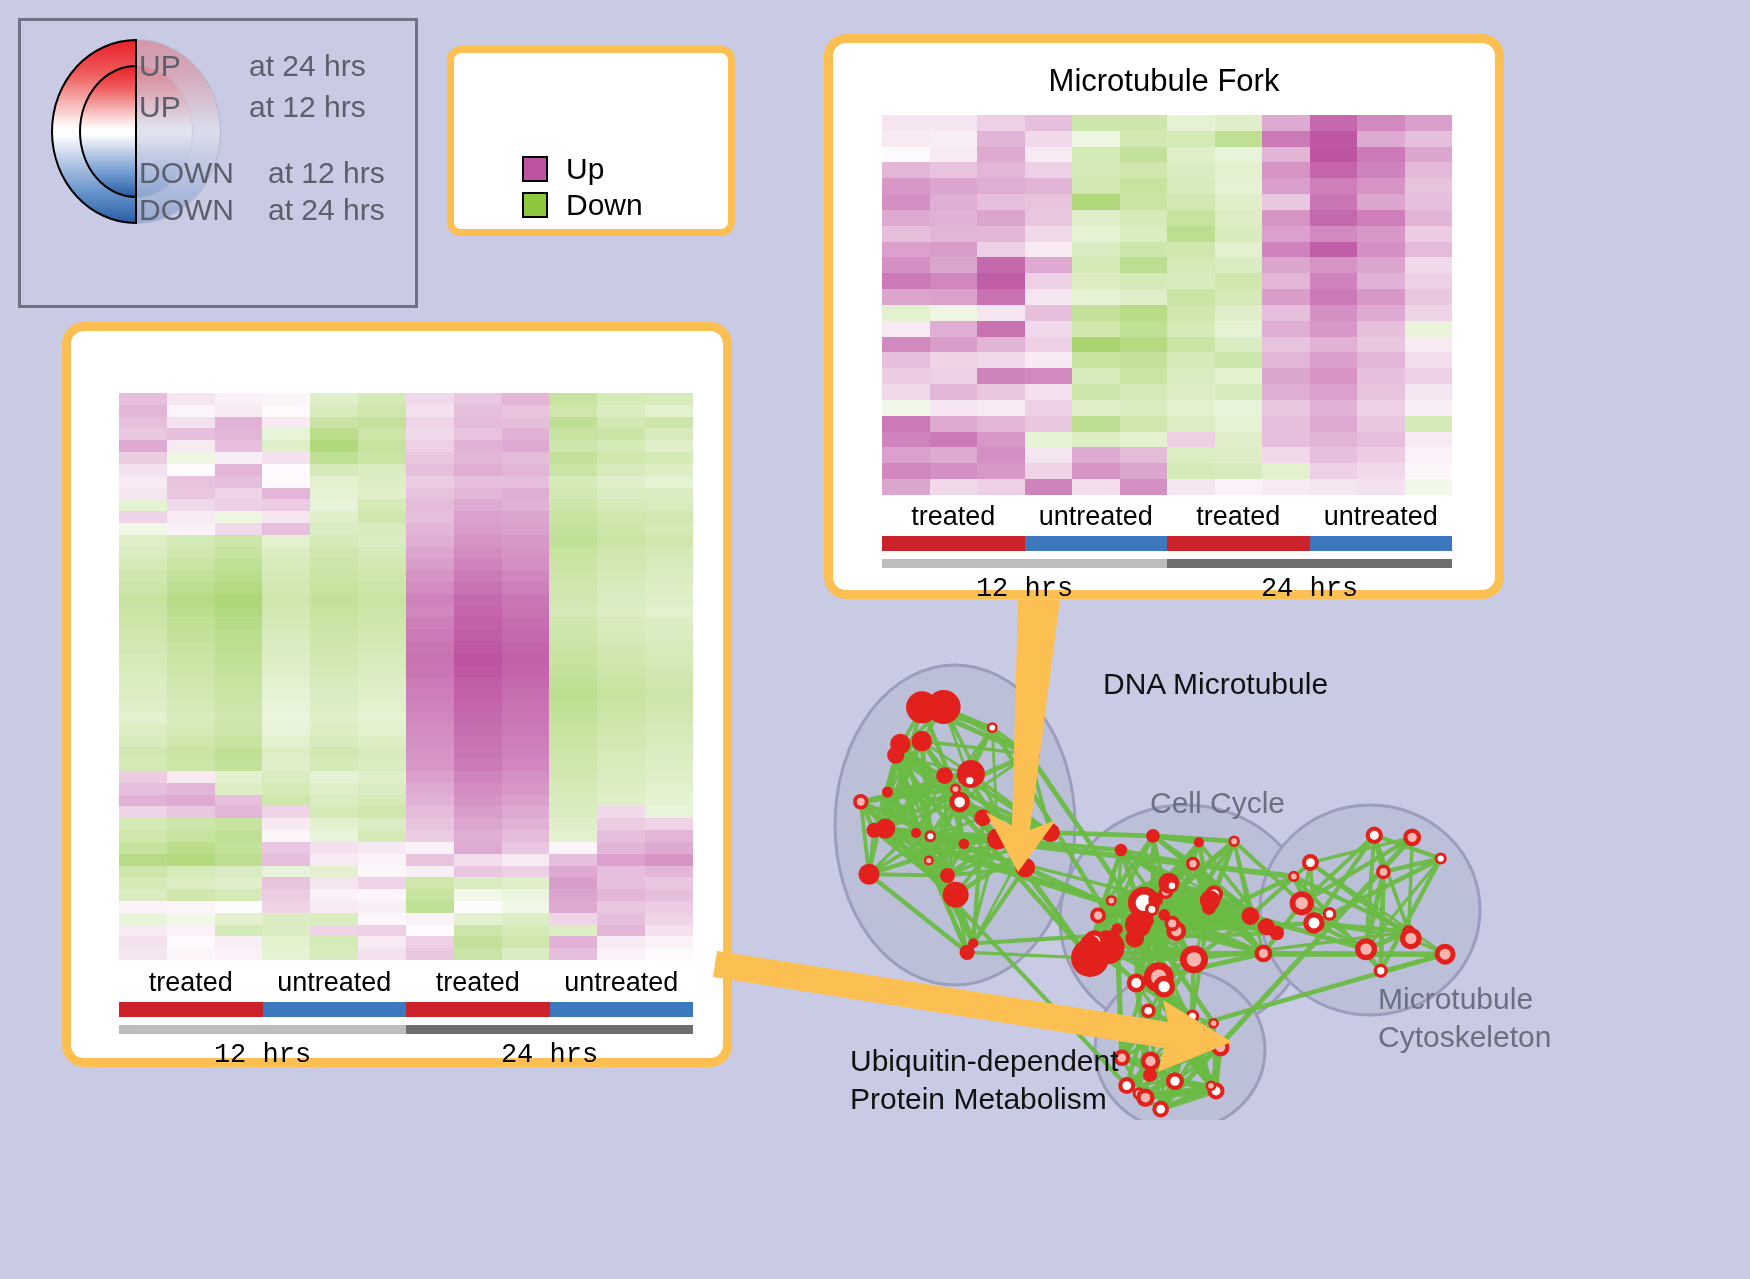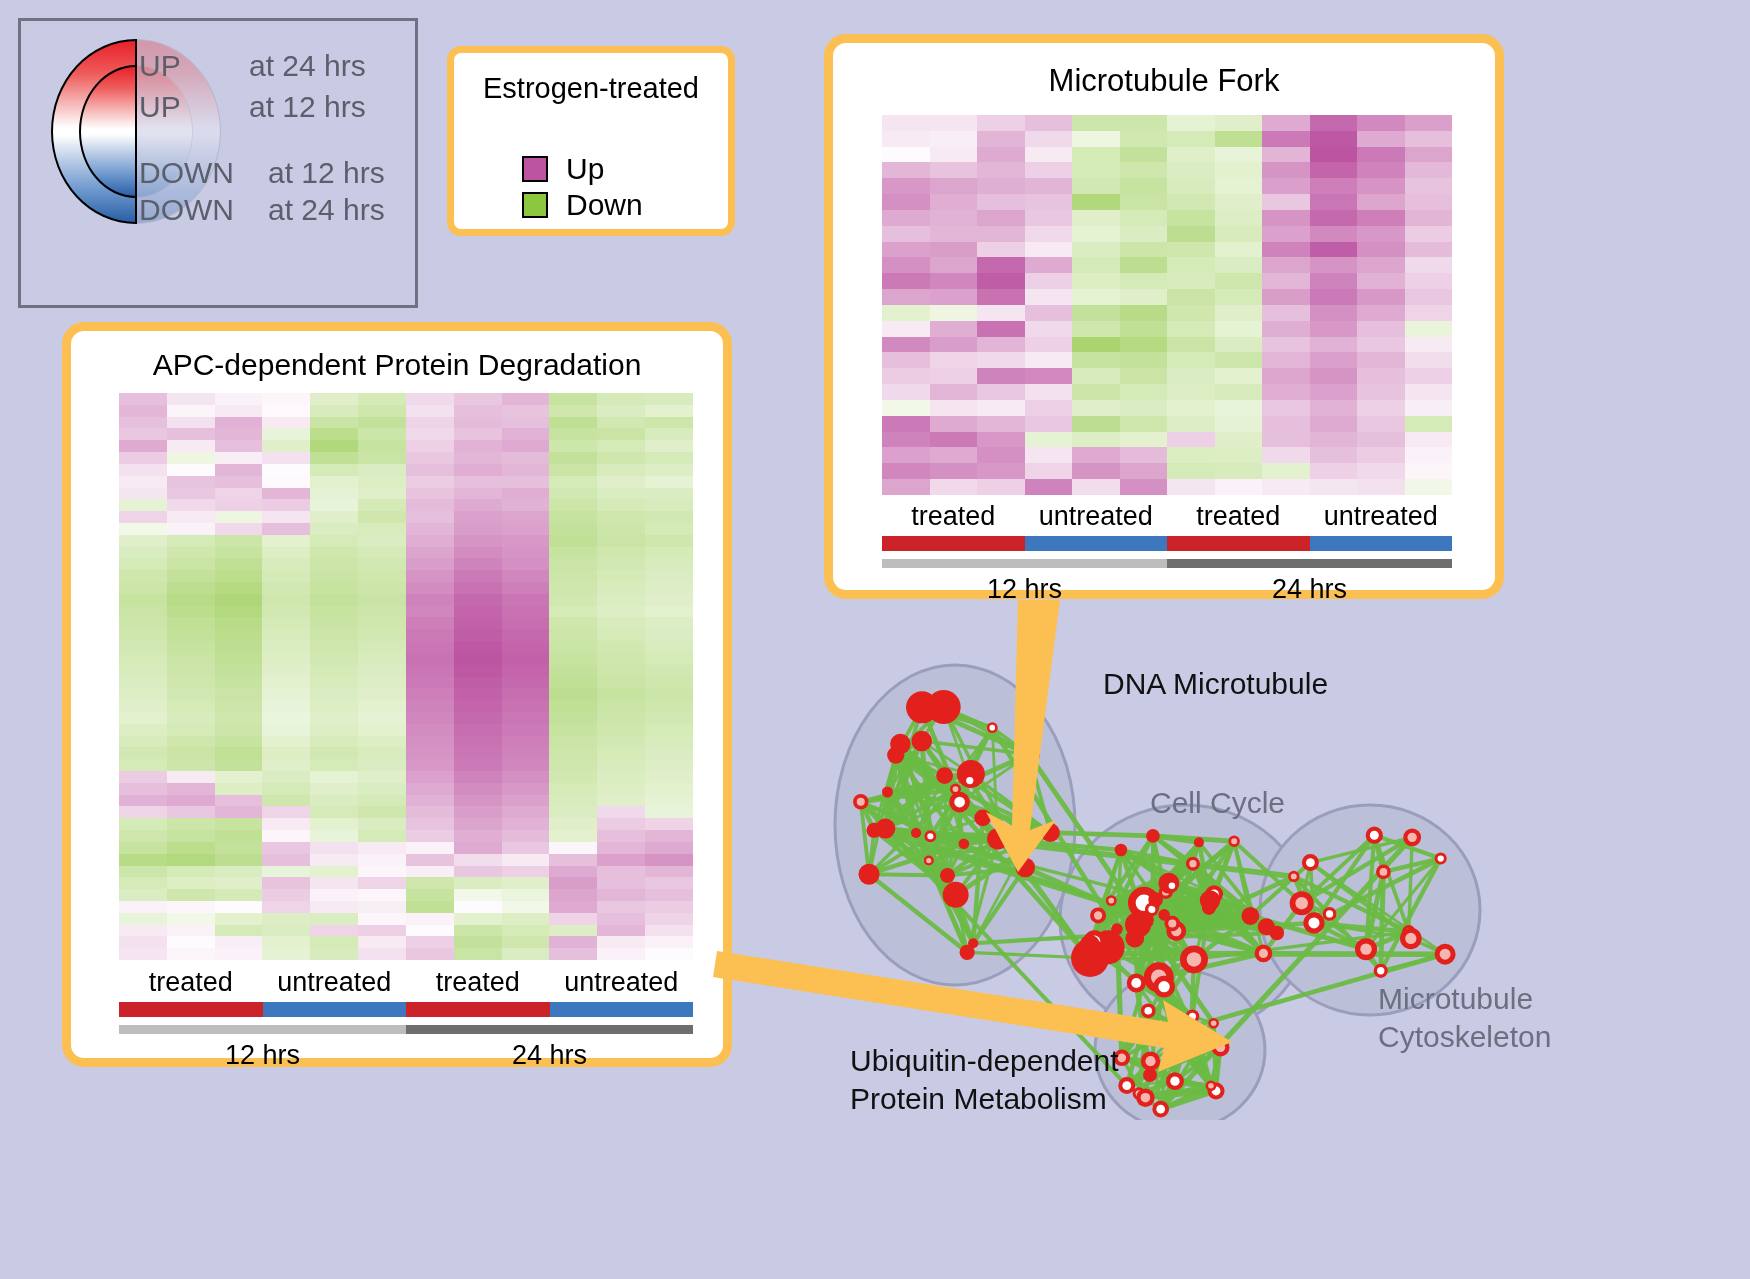--- a/index.html
+++ b/index.html
@@ -78,21 +78,21 @@
   #panel-apc .panel-title{top:17px;font-size:30px;}
 
   .hm{position:absolute;display:grid;}
   .hm div{width:100%;height:100%;}
   .axis-labels{position:absolute;display:flex;width:100%;}
   .axis-labels > span{flex:1;text-align:center;font-size:27px;color:#000;}
   .barrow{position:absolute;display:flex;width:100%;}
   .barrow > div{flex:1;}
   .timerow{position:absolute;display:flex;width:100%;}
   .timerow > div{flex:1;}
-  .timelabels{position:absolute;display:flex;width:100%;}
+  .timelabels{position:absolute;display:flex;width:100%;font-family:Liberation Mono, monospace;}
   .timelabels > span{flex:1;text-align:center;font-size:27px;color:#000;}
 
   
   #network{position:absolute;left:790px;top:620px;width:800px;height:500px;}
   .net-label{position:absolute;white-space:pre-line;font-size:30px;line-height:38px;}
 
   
   .arrow-svg{position:absolute;left:0;top:0;width:1750px;height:1279px;pointer-events:none;}
 </style>
 </head>
@@ -113,21 +113,20 @@
     <div class="cb-lbl" style="left:118px;top:69px;">UP</div>
     <div class="cb-lbl" style="left:228px;top:69px;">at 12 hrs</div>
     <div class="cb-lbl" style="left:118px;top:135px;">DOWN</div>
     <div class="cb-lbl" style="left:247px;top:135px;">at 12 hrs</div>
     <div class="cb-lbl" style="left:118px;top:172px;">DOWN</div>
     <div class="cb-lbl" style="left:247px;top:172px;">at 24 hrs</div>
   </div>
 
   <div class="updown">
     <div class="updown-title">
-      <div>Estrogen-treated</div>
     </div>
     <div class="updown-row" style="top:99px;">
       <i class="sw" id="sw-up" style="background: rgb(189, 84, 162);"></i>
       <span>Up</span>
     </div>
     <div class="updown-row" style="top:135px;">
       <i class="sw" id="sw-down" style="background: rgb(141, 198, 63);"></i>
       <span>Down</span>
     </div>
   </div>
@@ -440,21 +439,20 @@
         <div style="background:#bdbdbd"></div>
         <div style="background:#6e6e6e"></div>
       </div>
     <div class="timelabels" id="tlbl-rep" style="left:49px;top:531px;width:570px;">
         <span>12 hrs</span>
         <span>24 hrs</span>
       </div>
   </div>
 
   <div class="panel" id="panel-apc">
-    <div class="panel-title">APC-dependent Protein Degradation</div>
     <div class="hm" id="hm-apc" style="left: 48px; top: 62px; width: 574px; height: 567px; grid-template-columns: repeat(12, 1fr); grid-template-rows: repeat(48, 1fr);">
         <div style="background:rgb(230,191,220)"></div>
         <div style="background:rgb(245,229,241)"></div>
         <div style="background:rgb(250,242,248)"></div>
         <div style="background:rgb(252,246,250)"></div>
         <div style="background:rgb(224,239,202)"></div>
         <div style="background:rgb(212,234,183)"></div>
         <div style="background:rgb(240,217,234)"></div>
         <div style="background:rgb(234,199,225)"></div>
         <div style="background:rgb(227,182,215)"></div>

